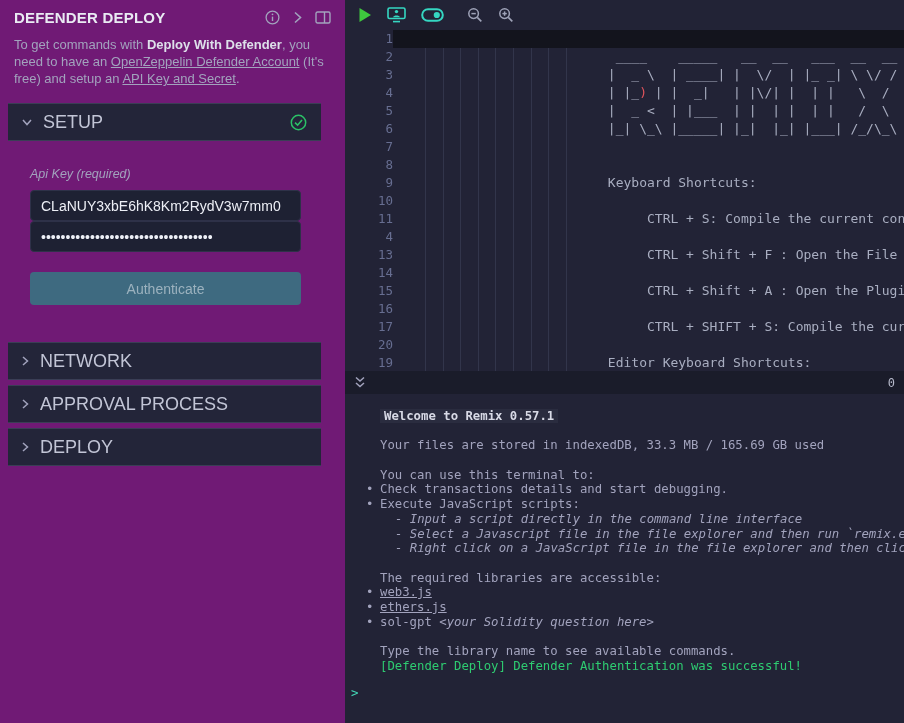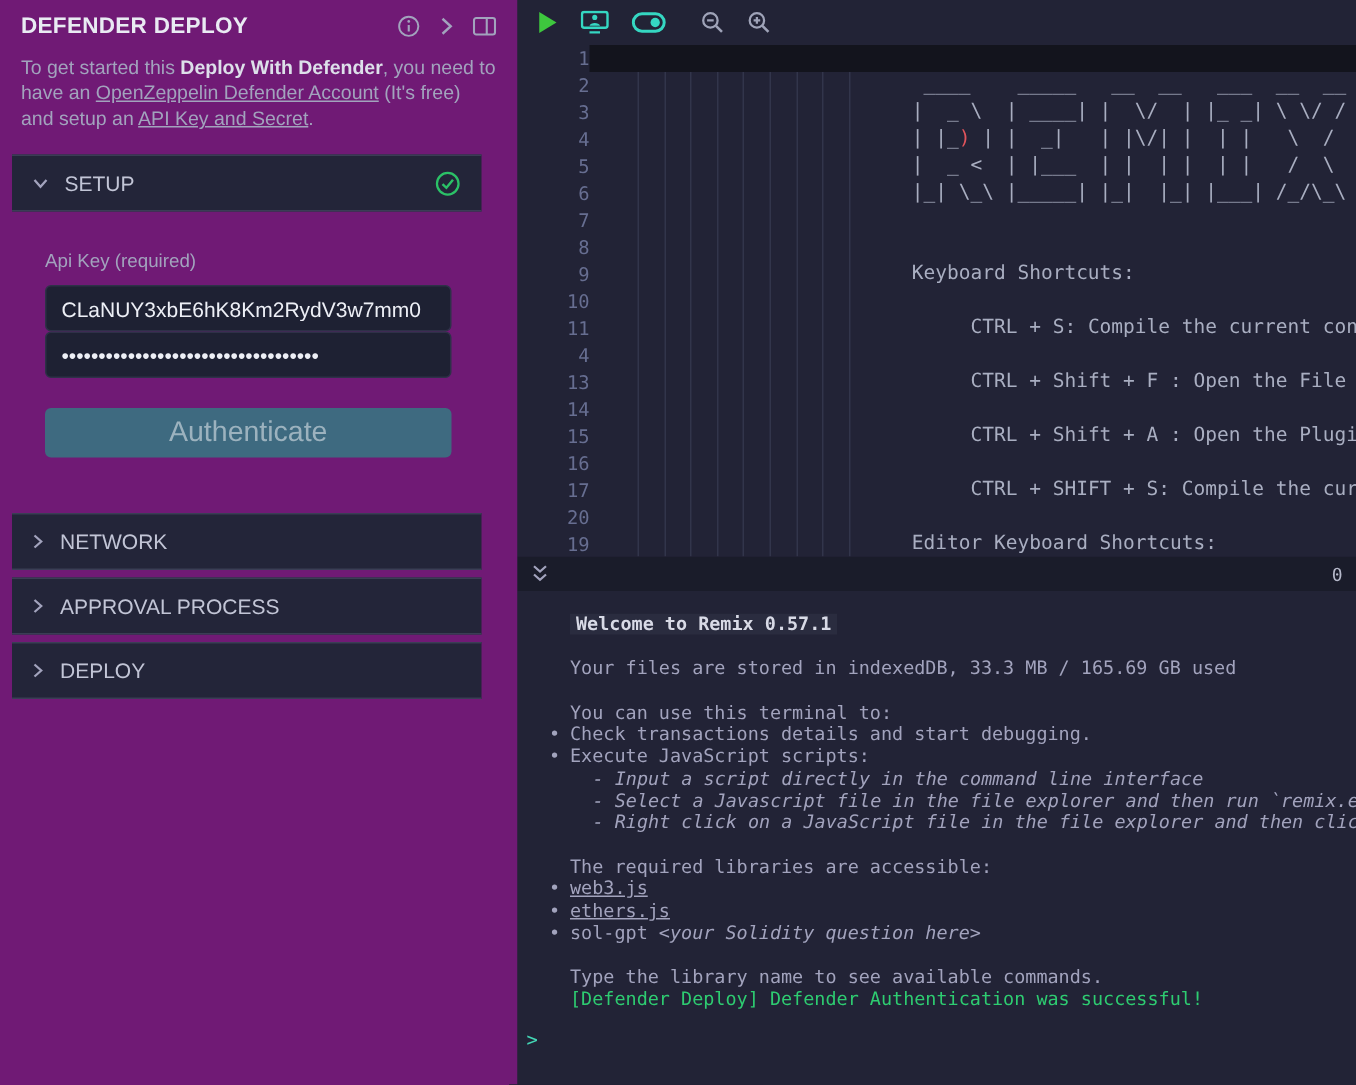--- a/index.html
+++ b/index.html
@@ -11,31 +11,31 @@
   .sb-header{display:flex;align-items:center;justify-content:space-between;padding:9px 14px 2px 14px;}
   .sb-header h1{font-size:15px;color:#e9ebf3;margin:0;font-weight:700;letter-spacing:.2px;}
   .sb-header-icons{display:flex;gap:13px;align-items:center;color:#a2a3bd;}
   .sb-header-icons svg{display:block;cursor:pointer;}
   .sb-desc{font-size:13px;line-height:17px;margin:8px 14px 16px 14px;color:#a2a3bd;}
   .sb-desc b{color:#dde0ea;}
   .sb-desc a{color:#a2a3bd;text-decoration:underline;cursor:pointer;}
 
   .section-header{height:38px;display:flex;align-items:center;gap:11px;background:#232539;
     border-top:1px solid #3a3e55;border-bottom:1px solid #3a3e55;margin:5px 24px 0 8px;
-    padding:0 14px;font-size:14px;color:#c2c5d6;cursor:pointer;box-sizing:border-box;text-align:right;}
+    padding:0 14px;font-size:18px;color:#c2c5d6;cursor:pointer;box-sizing:border-box;text-align:right;}
   .section-header .chev{display:flex;color:#a2a3bd;}
   .section-header .check{margin-left:auto;display:flex;}
 
   .section-body{padding:14px 44px 32px 30px;}
-  .field-label{font-size:12.5px;margin:12px 0 9px 0;color:#a2a3bd;}
+  .field-label{font-size:12.5px;margin:12px 0 9px 0;color:#a2a3bd;font-style:italic;}
   .txt-input{width:100%;box-sizing:border-box;height:31px;background:#1e2133;border:1px solid #2e3148;
     border-radius:4px;color:#edeff6;font-size:14px;padding:0 10px;font-family:"Liberation Sans",sans-serif;
     outline:none;white-space:nowrap;overflow:hidden;}
   .btn-auth{margin-top:20px;width:100%;height:33px;background:#3e6a80;border:none;border-radius:4px;
-    color:#9cb2be;font-size:19px;font-family:"Liberation Sans",sans-serif;cursor:pointer;}
+    color:#9cb2be;font-size:14px;font-family:"Liberation Sans",sans-serif;cursor:pointer;}
 
   
   #main{position:absolute;left:345px;top:0;right:0;bottom:0;}
   #toolbar{height:30px;display:flex;align-items:center;gap:15px;padding-left:13px;background:#222336;}
   #toolbar .tb-icon{display:flex;cursor:pointer;}
 
   #editor{position:relative;height:341px;background:#222336;overflow:hidden;
     font-family:"DejaVu Sans Mono",monospace;font-size:13px;line-height:18px;color:#a9aec1;cursor:text;}
   .ed-row{display:flex;height:18px;white-space:pre;}
   .ed-num{width:48px;text-align:right;color:#676e91;flex:none;font-size:12.5px;}
@@ -83,21 +83,21 @@
         </span>
         <span>
           <svg width="16" height="13" viewBox="0 0 16 13">
               <rect x="1" y="1" width="14" height="11" rx="1.5" fill="none" stroke="#a2a3bd" stroke-width="1.4"></rect>
               <line x1="9.5" y1="1" x2="9.5" y2="12" stroke="#a2a3bd" stroke-width="1.4"></line>
             </svg>
         </span>
       </div>
     </div>
 
-    <p class="sb-desc"><span>To get started this </span><b>Deploy With Defender</b><span>, you need to have an </span><a>OpenZeppelin Defender Account</a><span> (It's free) and setup an </span><a>API Key and Secret</a><span>.</span></p>
+    <p class="sb-desc"><span>To get commands with </span><b>Deploy With Defender</b><span>, you need to have an </span><a>OpenZeppelin Defender Account</a><span> (It's free) and setup an </span><a>API Key and Secret</a><span>.</span></p>
 
     <div class="section-header">
       <span class="chev">
         <svg width="10" height="7" viewBox="0 0 10 7">
             <polyline points="1,1 5,5.5 9,1" fill="none" stroke="#a2a3bd" stroke-width="1.5"></polyline>
           </svg>
       </span>
       <span>SETUP</span>
       <span class="check">
         <svg width="17" height="17" viewBox="0 0 17 17">

